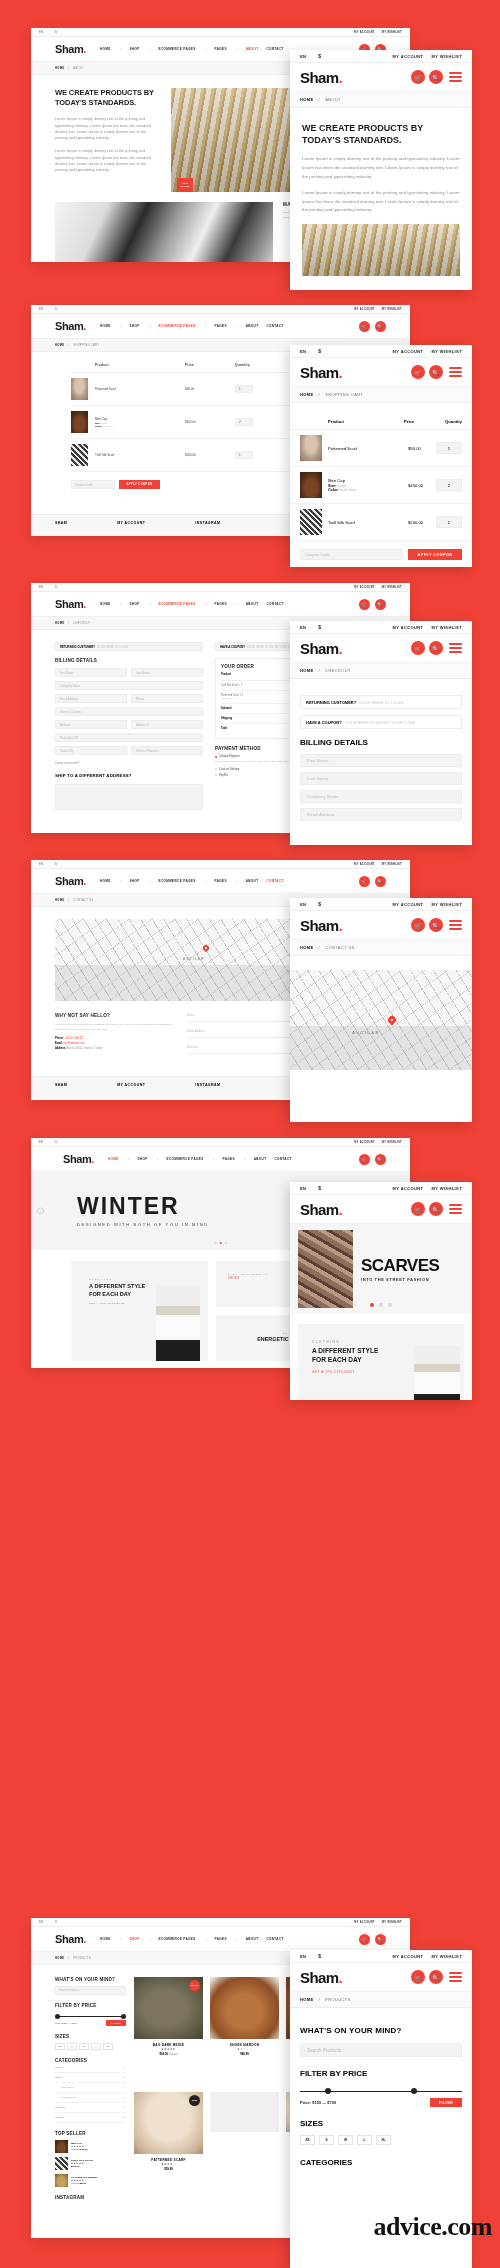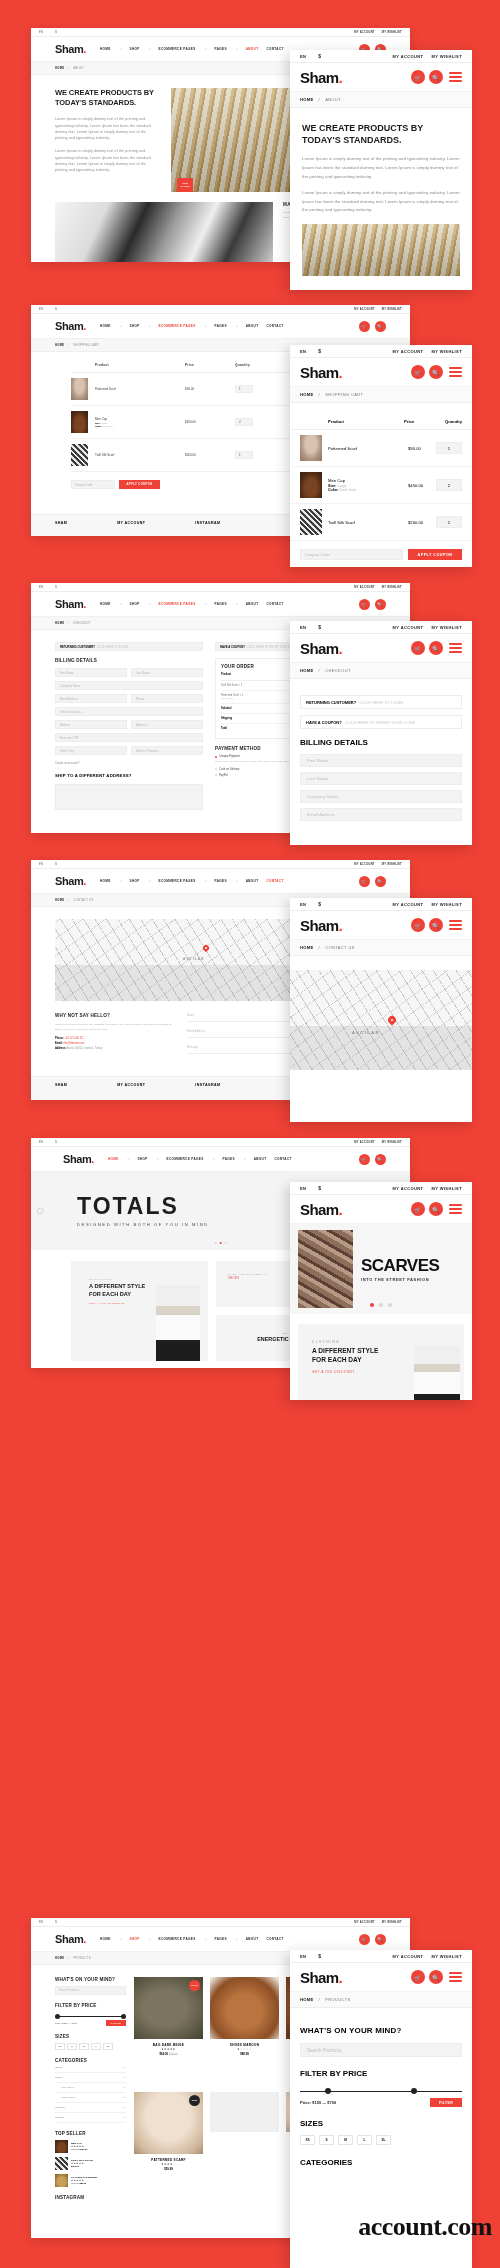--- a/index.html
+++ b/index.html
@@ -704,21 +704,21 @@
             </div>
           <div class="cir">
               <span class="g">🔍</span>
             </div>
         </div>
       </div>
 
       <div style="height:78px;background:#f4f4f4;position:relative;display:flex;align-items:center;">
         <div style="position:absolute;left:6px;top:50%;transform:translateY(-50%);width:7px;height:7px;border:.5px solid #d6d6d6;border-radius:50%;display:flex;align-items:center;justify-content:center;font-size:3px;color:#aaa;">‹</div>
         <div style="margin-left:46px;">
-          <div style="font-size:23px;font-weight:bold;letter-spacing:2px;color:#1d1d1d;line-height:1;">TOTALS</div>
+          <div style="font-size:23px;font-weight:bold;letter-spacing:2px;color:#1d1d1d;line-height:1;">WINTER</div>
           <div style="font-size:4.1px;letter-spacing:1.6px;color:#4a4a4a;margin-top:4px;">DESIGNED WITH BOTH OF YOU IN MIND</div>
         </div>
         <div class="img ph-stack" style="position:absolute;right:0;top:18px;width:96px;height:48px;"></div>
         <div class="dots" style="position:absolute;left:50%;transform:translateX(-50%);bottom:6px;">
             <i></i>
             <i class="on"></i>
             <i></i>
           </div>
       </div>
 
@@ -997,14 +997,14 @@
           <span style="width:15px;height:10px;border:1px solid #e5e5e5;display:flex;align-items:center;justify-content:center;font-size:3.1px;font-weight:bold;">S</span>
           <span style="width:15px;height:10px;border:1px solid #e5e5e5;display:flex;align-items:center;justify-content:center;font-size:3.1px;font-weight:bold;">M</span>
           <span style="width:15px;height:10px;border:1px solid #e5e5e5;display:flex;align-items:center;justify-content:center;font-size:3.1px;font-weight:bold;">L</span>
           <span style="width:15px;height:10px;border:1px solid #e5e5e5;display:flex;align-items:center;justify-content:center;font-size:3.1px;font-weight:bold;">XL</span>
         </div>
         <div style="font-size:8px;font-weight:bold;margin-top:13px;">CATEGORIES</div>
       </div>
     </div>
   </div>
 
-  <div class="wm">account.com</div>
+  <div class="wm">advice.com</div>
 </div>
 
 </body></html>

